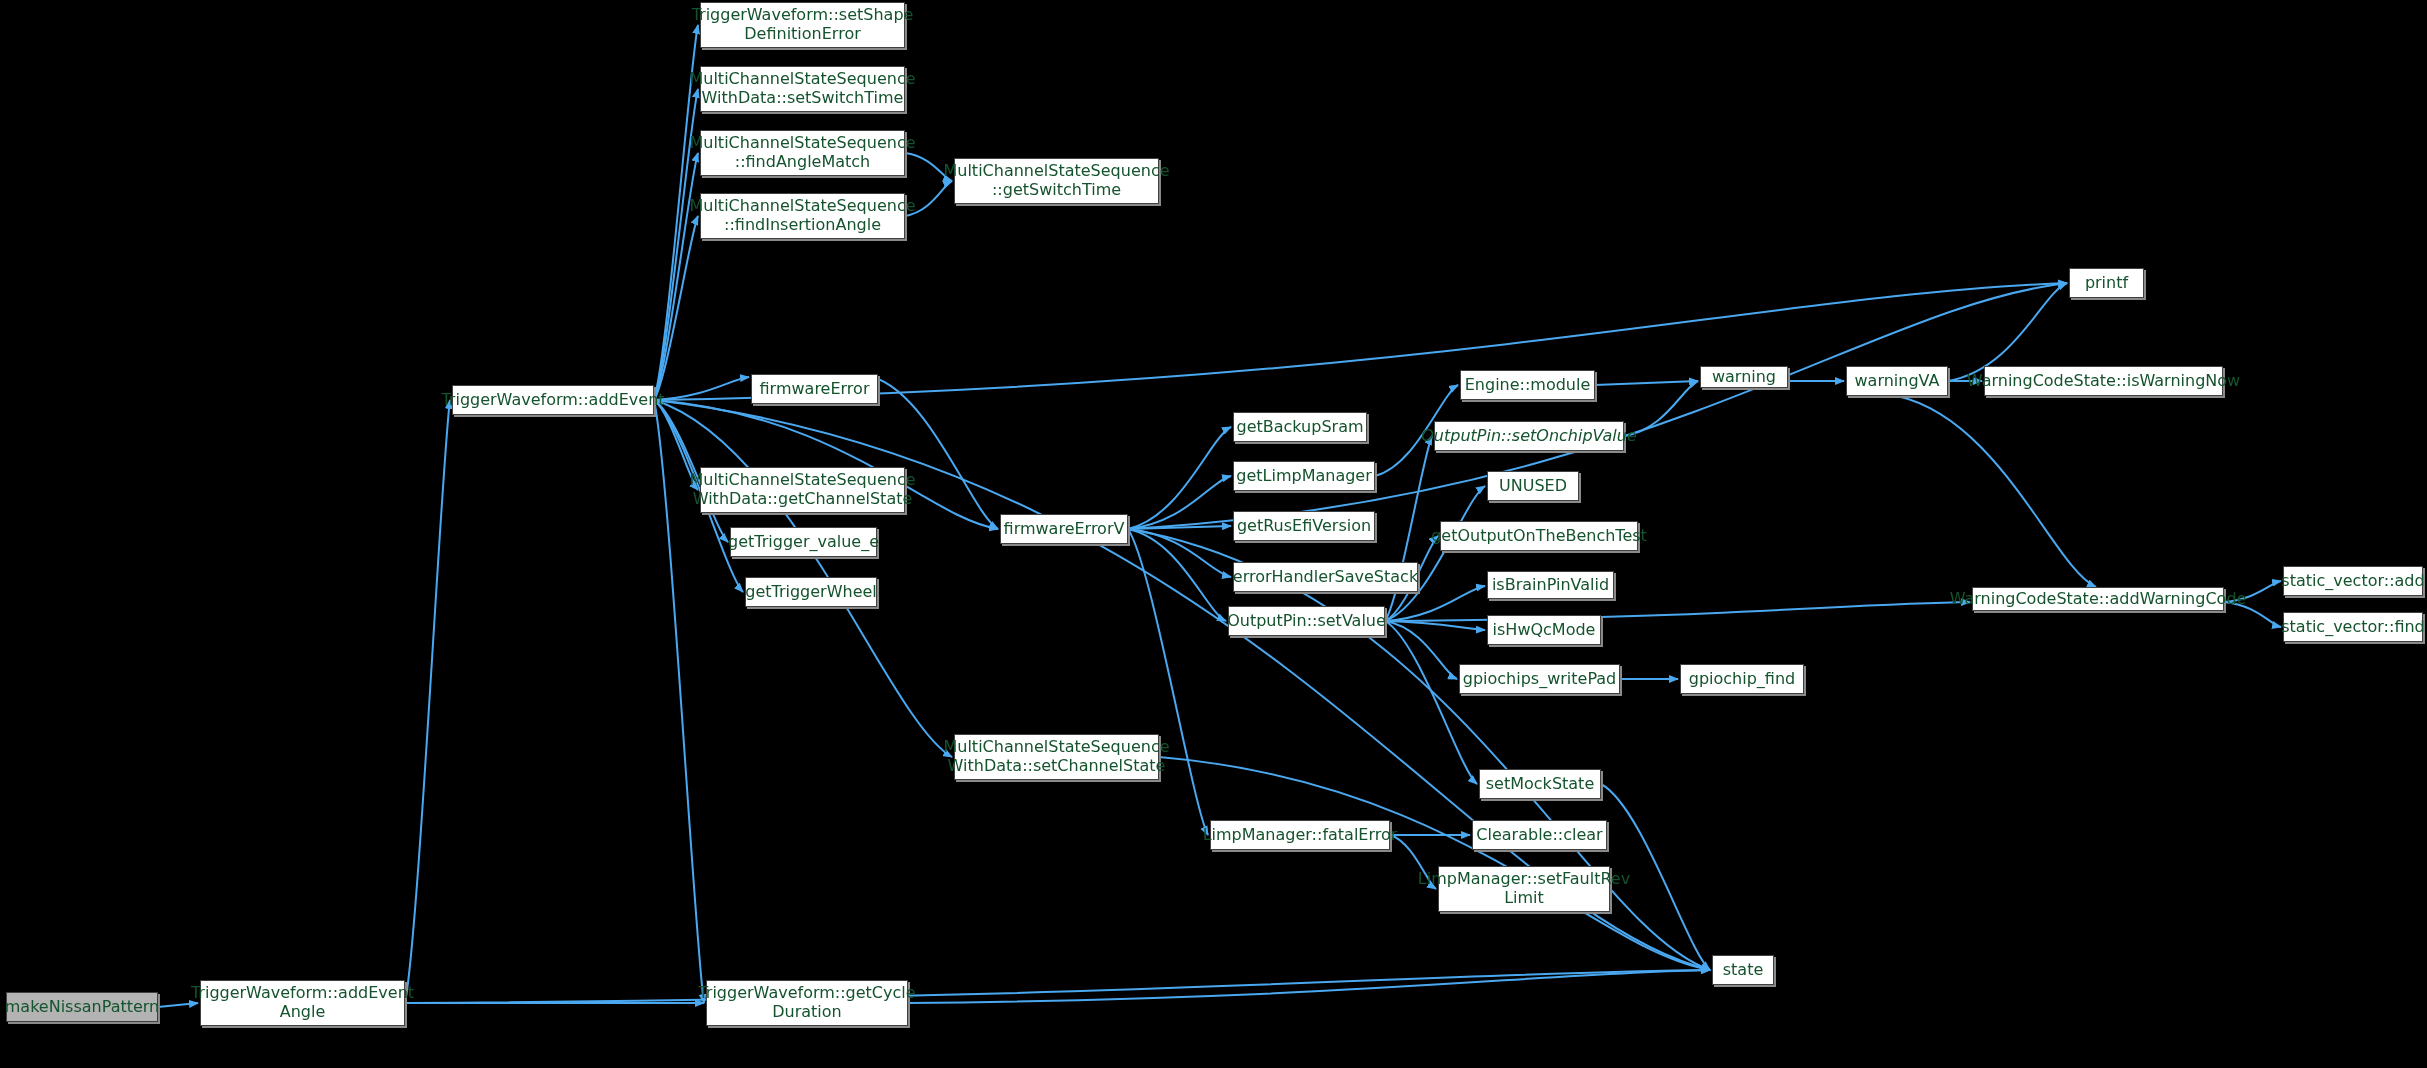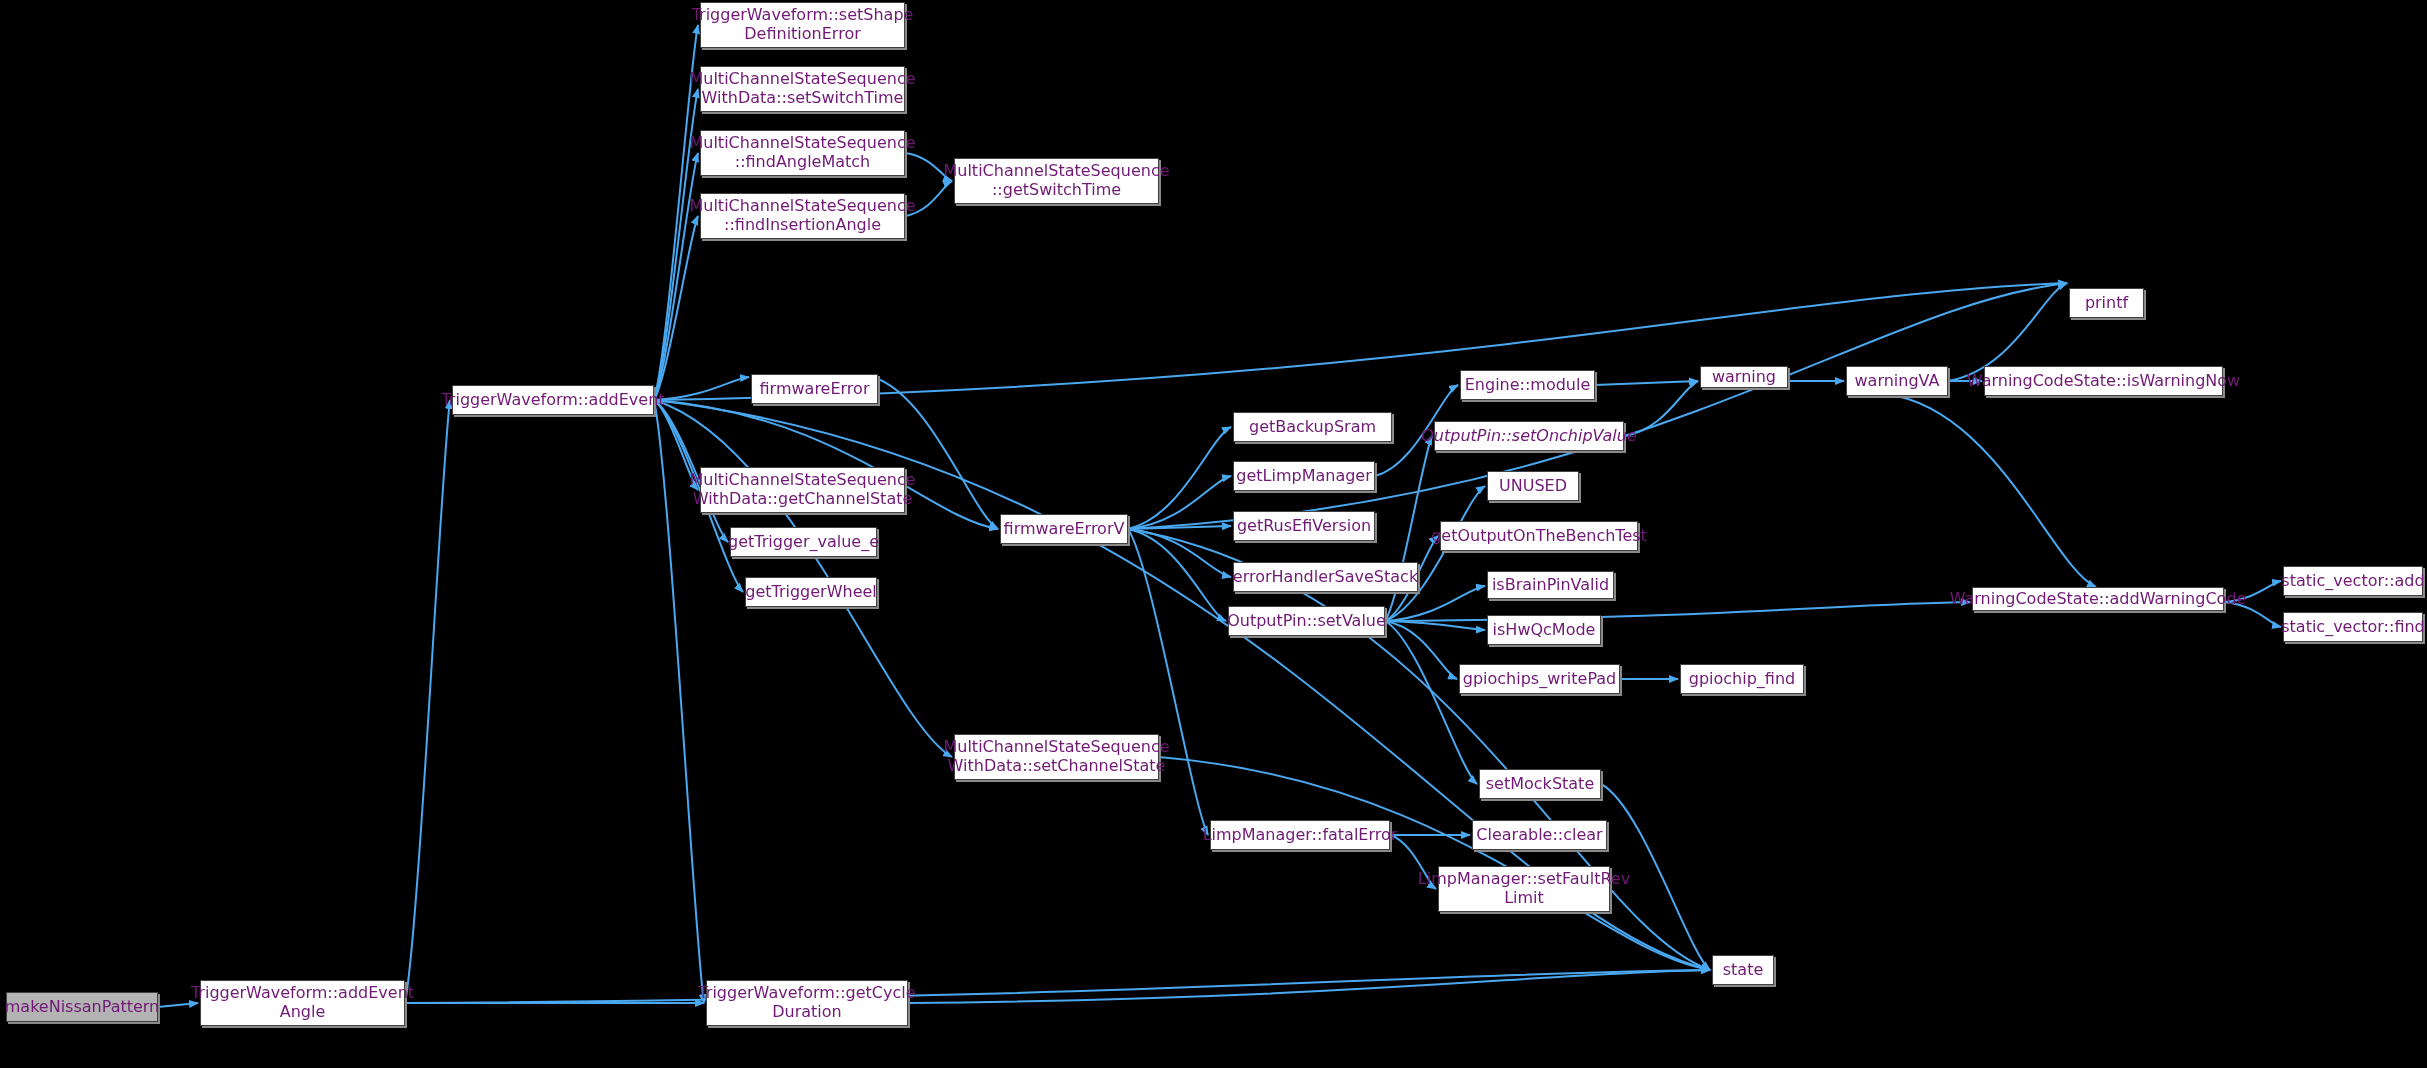--- a/index.html
+++ b/index.html
@@ -10,21 +10,21 @@
     box-sizing:border-box;
     background:#fff;
     border:1px solid #404040;
     box-shadow:2px 2px 0 0 #8a8a8a;
     display:flex;
     align-items:center;
     justify-content:center;
     text-align:center;
     font-family:"DejaVu Sans","Liberation Sans",sans-serif;
     font-size:16px;
-    color:#701a75;
+    color:#14532d;
     line-height:1.18;
     letter-spacing:0px;
     white-space:pre-line;
     padding:0 6px;
   }
   .node.root{ background:#b3b3b3;text-align:right; }
 </style>
 </head>
 <body>
 
@@ -93,28 +93,28 @@
       <div class="node" style="left: 700px; top: 2px; width: 205px; height: 46px;">TriggerWaveform::setShape
 DefinitionError</div>
       <div class="node" style="left: 700px; top: 66px; width: 205px; height: 46px;">MultiChannelStateSequence
 WithData::setSwitchTime</div>
       <div class="node" style="left: 700px; top: 130px; width: 205px; height: 46px;">MultiChannelStateSequence
 ::findAngleMatch</div>
       <div class="node" style="left: 700px; top: 193px; width: 205px; height: 46px;">MultiChannelStateSequence
 ::findInsertionAngle</div>
       <div class="node" style="left: 954px; top: 158px; width: 205px; height: 46px;">MultiChannelStateSequence
 ::getSwitchTime</div>
-      <div class="node" style="left: 2069px; top: 268px; width: 75px; height: 30px; margin-top: 20px;">printf</div>
+      <div class="node" style="left: 2069px; top: 268px; width: 75px; height: 30px;">printf</div>
       <div class="node" style="left: 452px; top: 385px; width: 202px; height: 30px;">TriggerWaveform::addEvent</div>
       <div class="node" style="left: 751px; top: 374px; width: 127px; height: 30px;">firmwareError</div>
       <div class="node" style="left: 1700px; top: 366px; width: 88px; height: 22px;">warning</div>
       <div class="node" style="left: 1846px; top: 366px; width: 102px; height: 30px;">warningVA</div>
       <div class="node" style="left: 1984px; top: 366px; width: 239px; height: 30px;">WarningCodeState::isWarningNow</div>
       <div class="node" style="left: 1460px; top: 370px; width: 135px; height: 30px;">Engine::module</div>
-      <div class="node" style="left: 1233px; top: 412px; width: 159px; height: 30px;">getBackupSram</div>
+      <div class="node" style="left: 1233px; top: 412px; width: 134px; height: 30px;">getBackupSram</div>
       <div class="node" style="left: 1434px; top: 421px; width: 190px; height: 30px; font-style: italic;">OutputPin::setOnchipValue</div>
       <div class="node" style="left: 700px; top: 467px; width: 205px; height: 46px;">MultiChannelStateSequence
 WithData::getChannelState</div>
       <div class="node" style="left: 1233px; top: 461px; width: 142px; height: 30px;">getLimpManager</div>
       <div class="node" style="left: 1487px; top: 471px; width: 92px; height: 30px;">UNUSED</div>
       <div class="node" style="left: 1000px; top: 514px; width: 128px; height: 30px;">firmwareErrorV</div>
       <div class="node" style="left: 1233px; top: 511px; width: 142px; height: 30px;">getRusEfiVersion</div>
       <div class="node" style="left: 1440px; top: 521px; width: 198px; height: 30px;">getOutputOnTheBenchTest</div>
       <div class="node" style="left: 730px; top: 527px; width: 147px; height: 30px;">getTrigger_value_e</div>
       <div class="node" style="left: 1487px; top: 571px; width: 127px; height: 28px;">isBrainPinValid</div>

